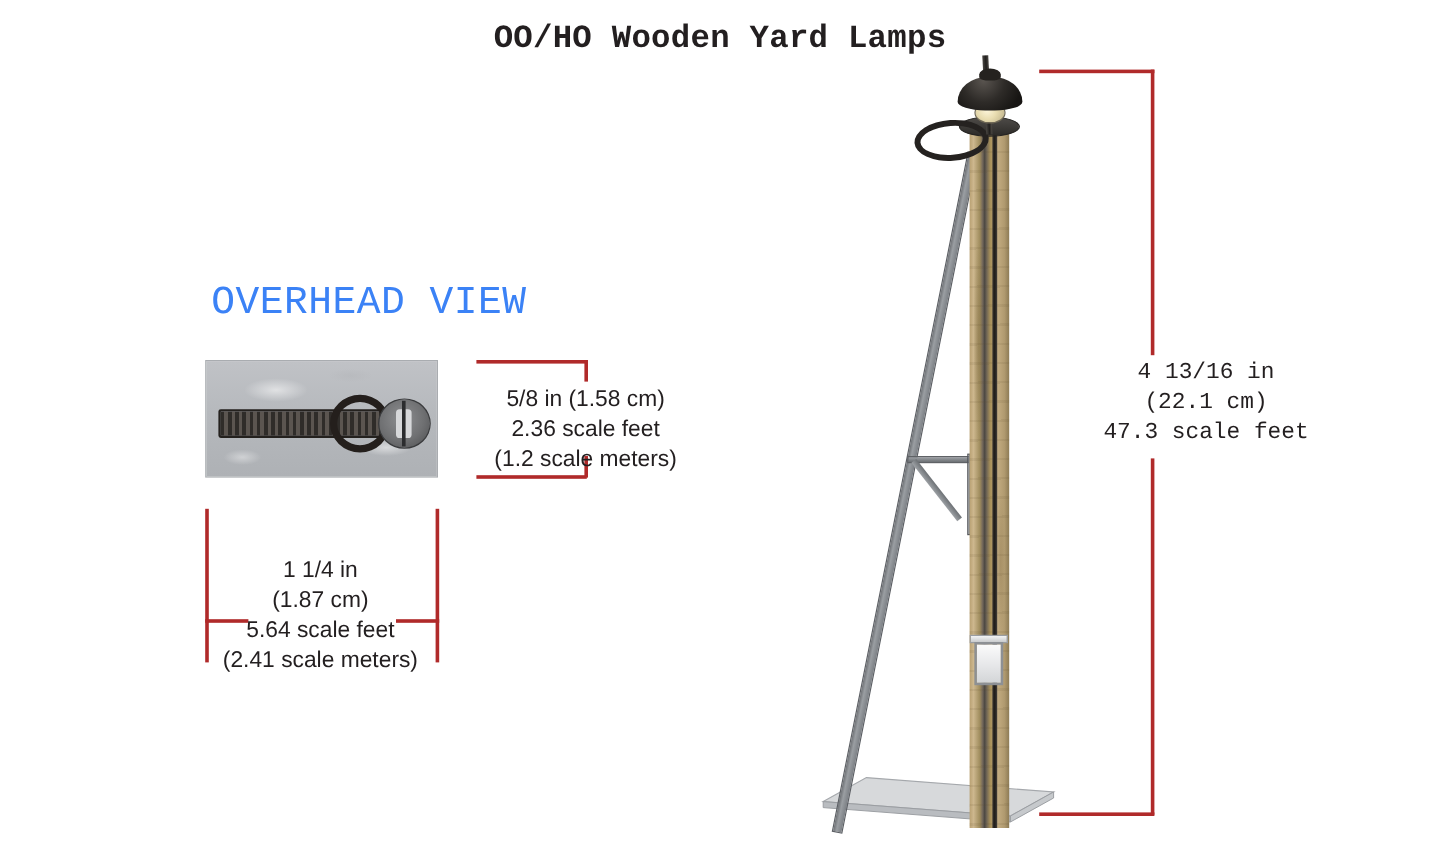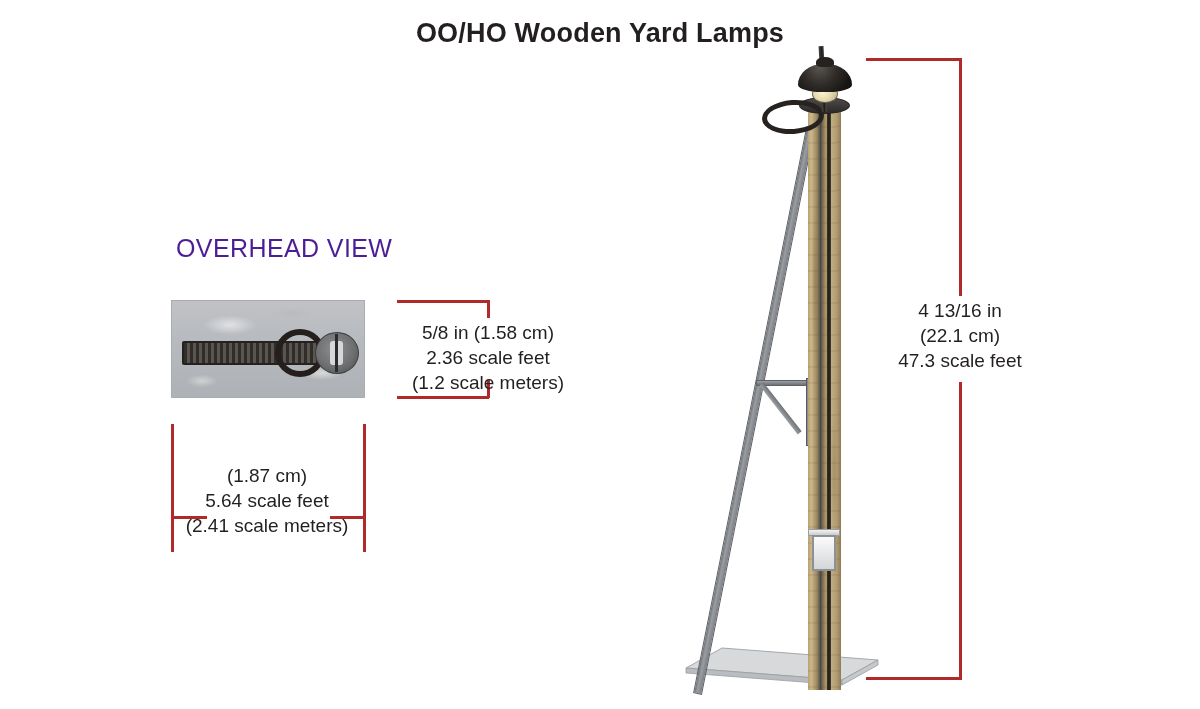--- a/index.html
+++ b/index.html
@@ -23,32 +23,34 @@
   .page-title {
     position: absolute;
     left: 0;
     top: 18px;
     width: 1200px;
     text-align: center;
     font-size: 27px;
     font-weight: bold;
     letter-spacing: 0.2px;
     color: #231f20;
+    font-family: Liberation Mono, monospace;
   }
 
   
   .overhead-label {
     position: absolute;
     left: 176px;
     top: 234px;
-    font-size: 25px;
+    font-size: 33px;
     font-weight: normal;
     letter-spacing: 0.4px;
-    color: #4c1d95;
+    color: #3b82f6;
     white-space: nowrap;
+    font-family: Liberation Mono, monospace;
   }
 
   
   .overhead-view {
     position: absolute;
     left: 171px;
     top: 300px;
     width: 194px;
     height: 98px;
     background:
@@ -353,30 +355,31 @@
     <div>5/8 in (1.58 cm)</div>
     <div>2.36 scale feet</div>
     <div>(1.2 scale meters)</div>
   </div>
 
   <div class="dim-v" style="left:171px; top:424px; height:128px;"></div>
   <div class="dim-v" style="left:363px; top:424px; height:128px;"></div>
   <div class="dim-h" style="left:171px; top:516px; width:36px;"></div>
   <div class="dim-h" style="left:330px; top:516px; width:36px;"></div>
   <div class="dim-text" style="left:167px; top:463px; width:200px;">
+    <div>1 1/4 in</div>
     <div>(1.87 cm)</div>
     <div>5.64 scale feet</div>
     <div>(2.41 scale meters)</div>
   </div>
 
   <div class="dim-h" style="left:866px; top:58px; width:96px;"></div>
   <div class="dim-h" style="left:866px; top:677px; width:96px;"></div>
   <div class="dim-v" style="left:959px; top:58px; height:238px;"></div>
   <div class="dim-v" style="left:959px; top:382px; height:297px;"></div>
-  <div class="dim-text" style="left:860px; top:298px; width:200px;">
+  <div class="dim-text" style="left:905px; top:298px; width:200px;font-family:Liberation Mono, monospace;">
     <div>4 13/16 in</div>
     <div>(22.1 cm)</div>
     <div>47.3 scale feet</div>
   </div>
 
   <div class="lamp-scene">
 
     <svg class="base-slab" viewBox="0 0 200 42">
       <polygon points="40,2 196,14 160,34 4,22" fill="#d7d9db" stroke="#a5a8ac" stroke-width="1"></polygon>
       <polygon points="4,22 160,34 160,39 4,27" fill="#b9bcc0" stroke="#9a9da1" stroke-width="0.8"></polygon>

